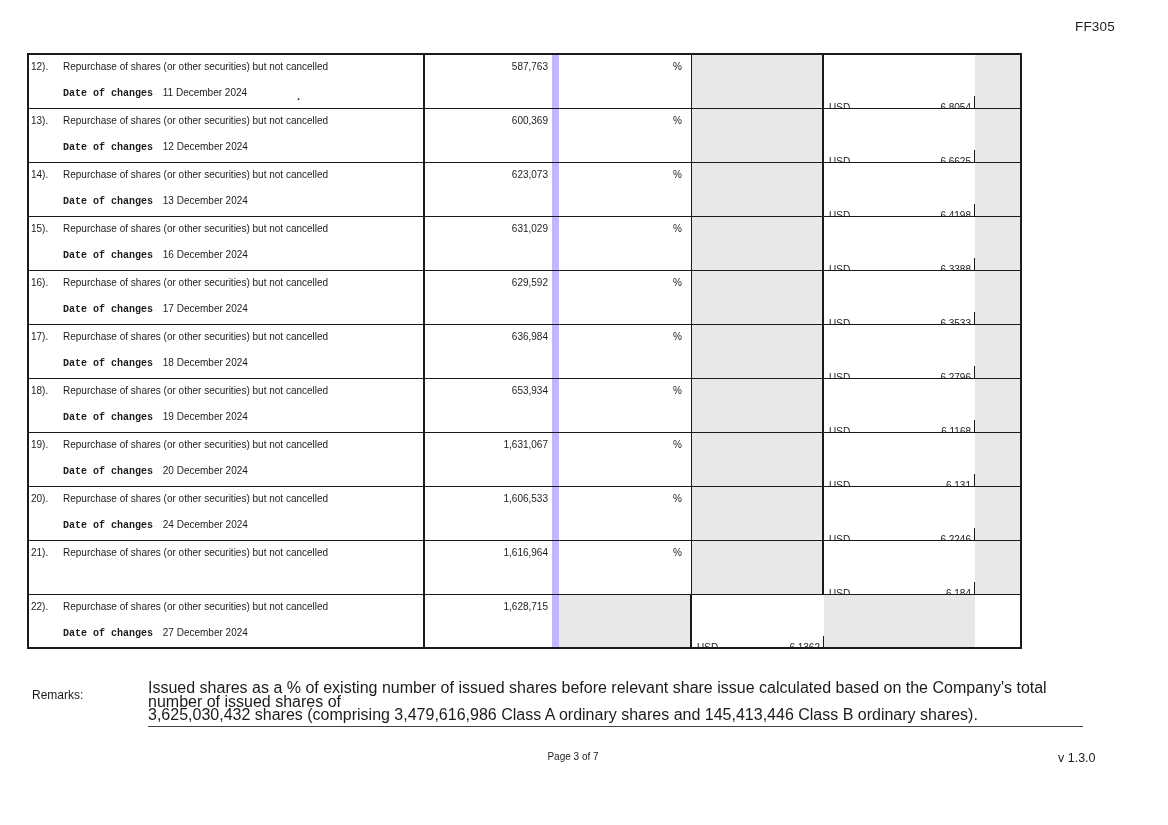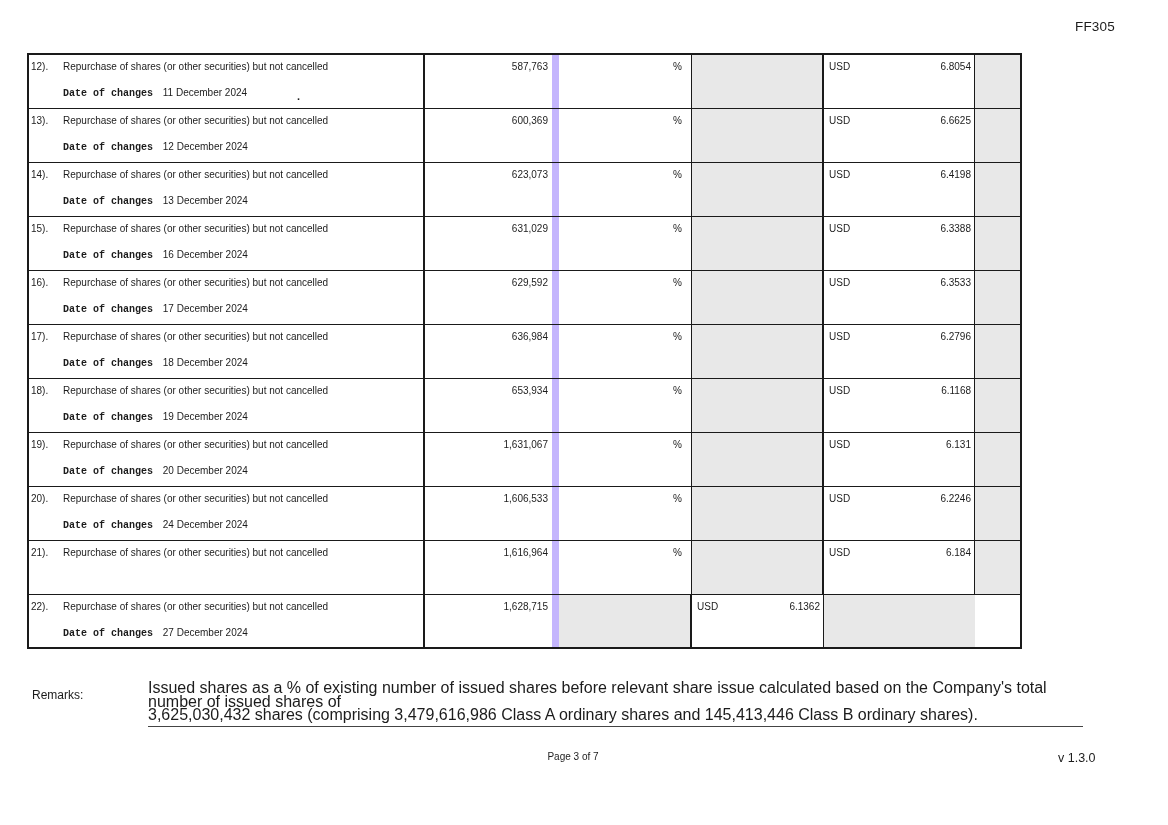--- a/index.html
+++ b/index.html
@@ -32,21 +32,21 @@
     height:54px;
     border-bottom:1.5px solid #1a1a1a;
     box-sizing:border-box;
   }
   .row:last-child { border-bottom:none; height:52px; }
   .cell { box-sizing:border-box; font-size:10px; line-height:11.5px; overflow:hidden; }
   .c-desc  { border-right:2px solid #1a1a1a; position:relative; padding-top:6px; }
   .c-shares{ border-right:7px solid #c4b5fd; text-align:right; padding:6px 4px 0 0; }
   .c-pct   { border-right:1px solid #1a1a1a; text-align:right; padding:6px 9px 0 0; }
   .c-gray1 { border-right:2px solid #1a1a1a; background:#e8e8e8; }
-  .c-usd   { border-right:1px solid #1a1a1a; display:flex; justify-content:space-between; padding:6px 3px 0 5px; }
+  .c-usd   { border-right:1px solid #1a1a1a; display:flex; justify-content:space-between; padding:6px 3px 0 5px;margin-top:41px; }
   .c-gray2 { background:#e8e8e8; }
 
   .l1 { position:relative; }
   .no { position:absolute; left:2px; top:0; }
   .desc { margin-left:34px; display:inline-block; }
   .l2 { margin-top:14px; margin-left:34px; }
   .dlabel { font-weight:bold; display:inline-block; width:97px;font-family:Liberation Mono, monospace; }
 
   
   .stray-dot { position:absolute; left:297px; top:90px; font-size:11px; font-weight:bold; }

